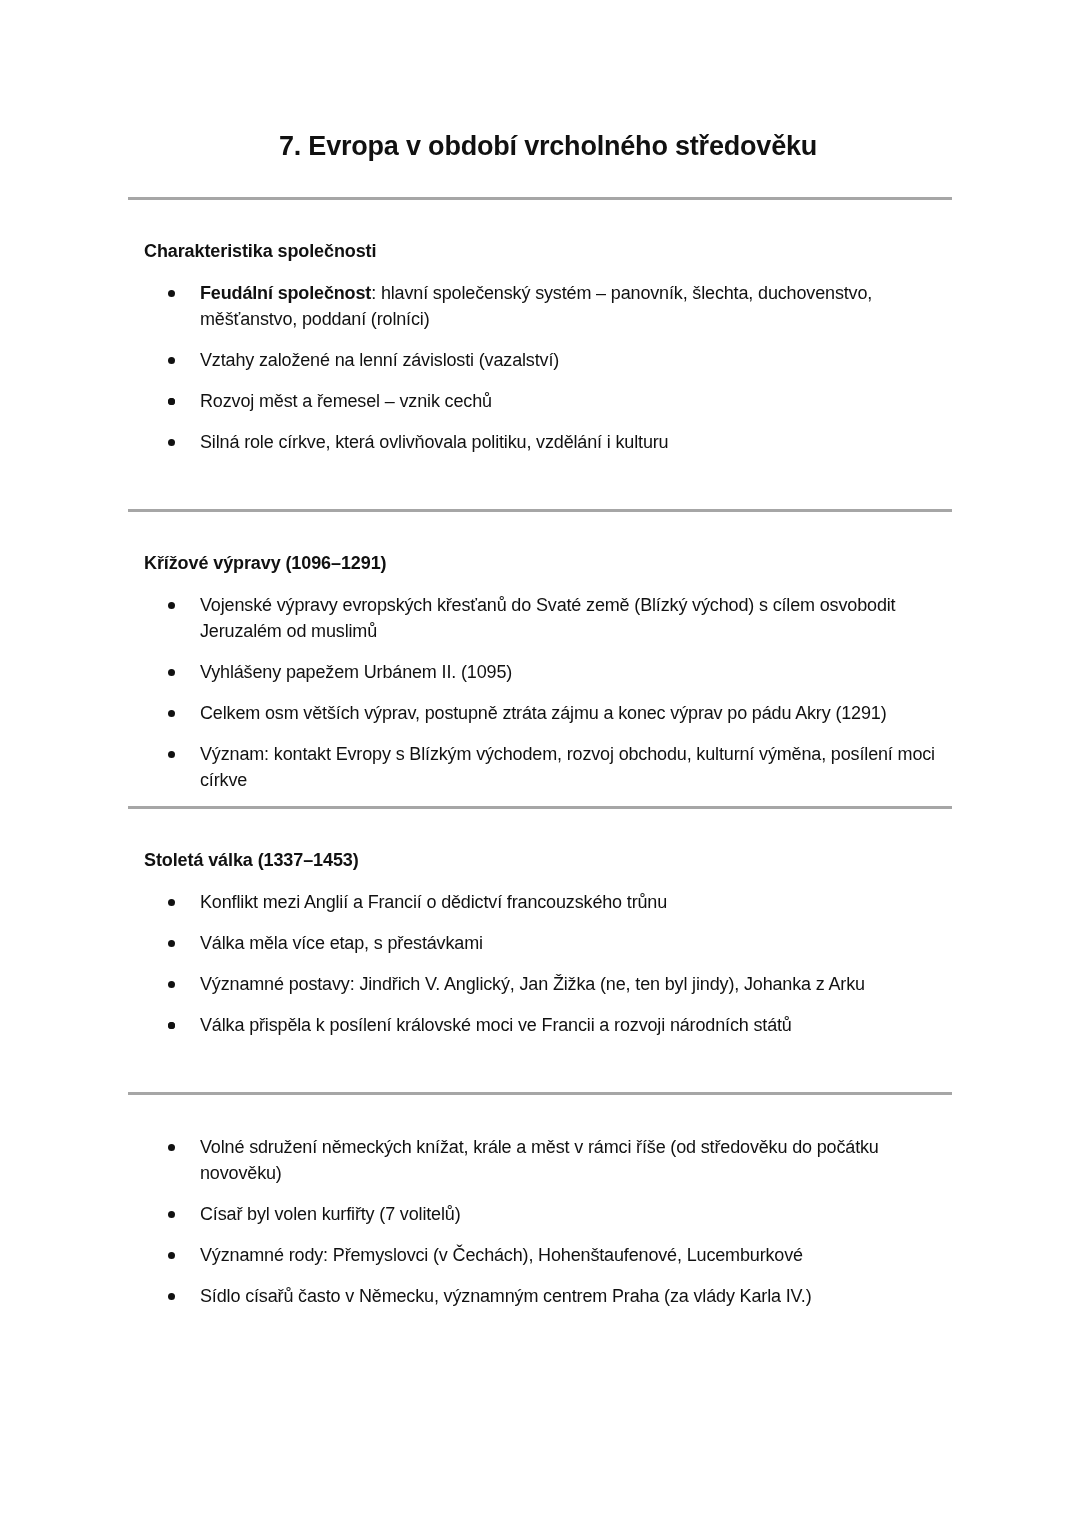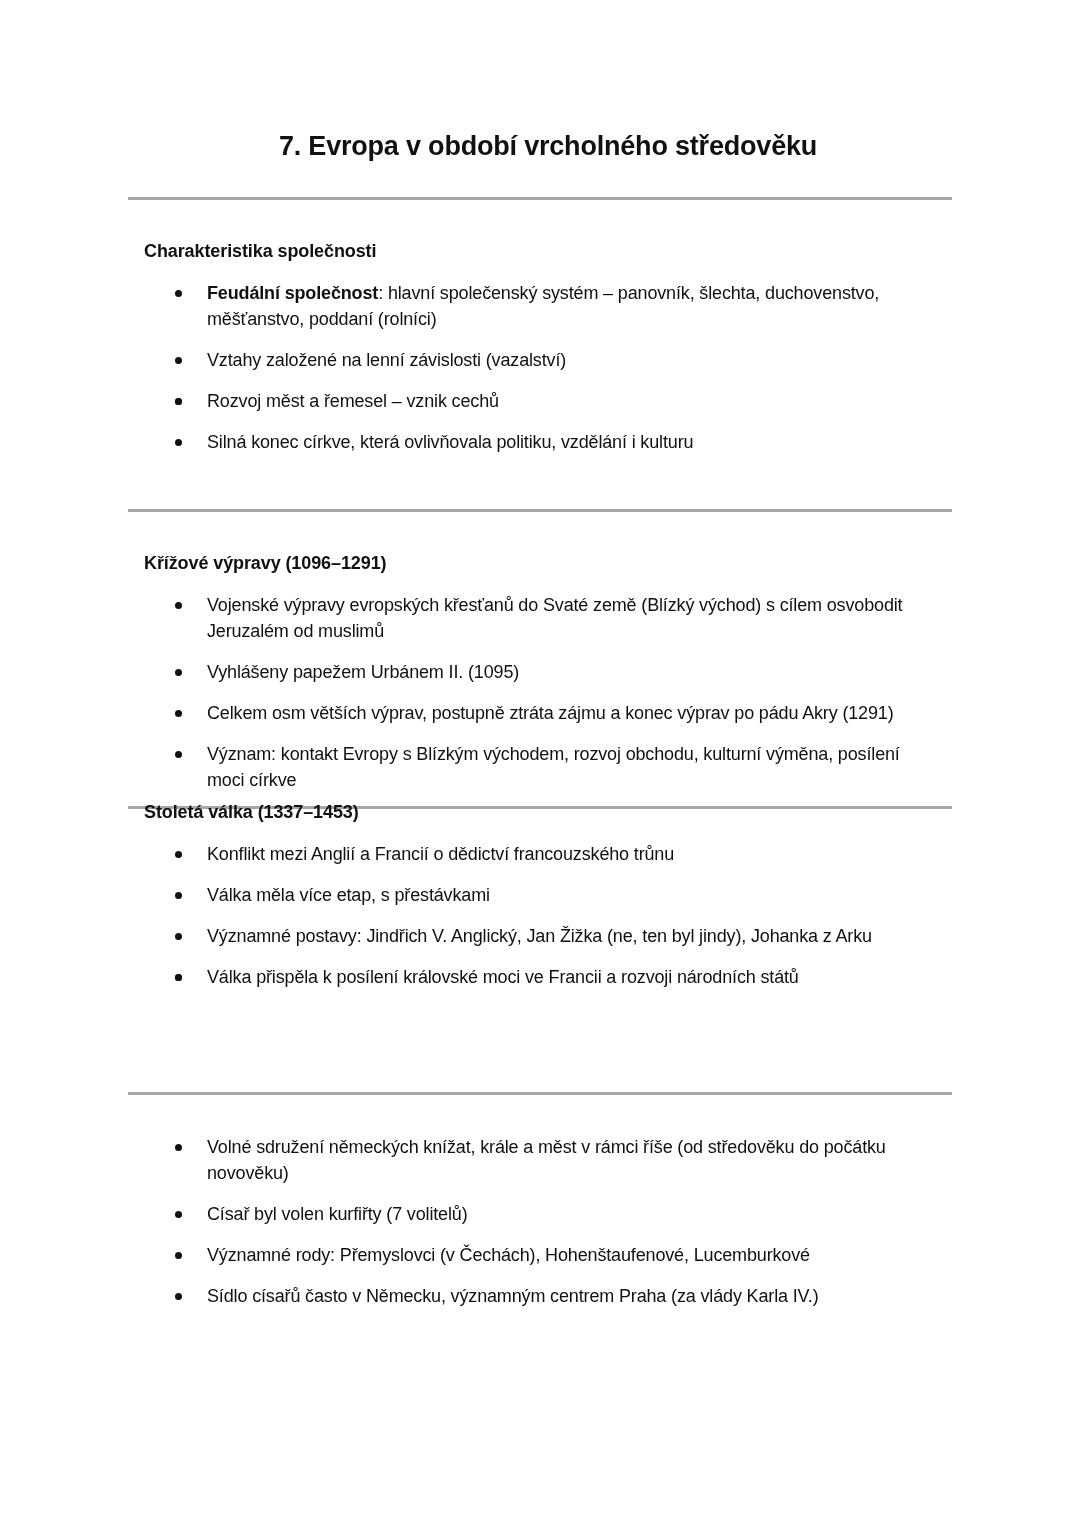--- a/index.html
+++ b/index.html
@@ -47,21 +47,21 @@
     }
     .section-heading {
       margin: 16px;
       font-size: 18px;
       font-weight: bold;
       line-height: 24px;
       letter-spacing: -0.1px;
     }
     .bullets {
       list-style: none;
-      margin: 13px;
+      margin: 6px;
       padding: 0;
     }
     .bullet-item {
       position: relative;
       padding-left: 66px;
       font-size: 18px;
       line-height: 26px;
       letter-spacing: -0.15px;
       margin-top: 15px;
     }
@@ -88,37 +88,37 @@
   <h1 class="title">7. Evropa v období vrcholného středověku</h1>
 
   <div class="divider" style="top:197px;"></div>
   <div class="section" style="top:223px;">
     <h2 class="section-heading">Charakteristika společnosti</h2>
     <ul class="bullets">
       <li class="bullet-item"><span class="bullet-dot"></span><span class="bold-term">Feudální společnost</span><span>: hlavní společenský systém – panovník, šlechta, duchovenstvo, měšťanstvo, poddaní (rolníci)</span></li>
       <li class="bullet-item"><span class="bullet-dot"></span><span>Vztahy založené na lenní závislosti (vazalství)</span></li>
       <li class="bullet-item"><span class="bullet-dot"></span></li>
       <li class="bullet-item"><span class="bullet-dot"></span><span>Rozvoj měst a řemesel – vznik cechů</span></li>
-      <li class="bullet-item"><span class="bullet-dot"></span><span>Silná konec církve, která ovlivňovala politiku, vzdělání i kulturu</span></li>
+      <li class="bullet-item"><span class="bullet-dot"></span><span>Silná role církve, která ovlivňovala politiku, vzdělání i kulturu</span></li>
     </ul>
   </div>
 
   <div class="divider" style="top:509px;"></div>
   <div class="section" style="top:535px;">
     <h2 class="section-heading">Křížové výpravy (1096–1291)</h2>
     <ul class="bullets">
       <li class="bullet-item"><span class="bullet-dot"></span><span>Vojenské výpravy evropských křesťanů do Svaté země (Blízký východ) s cílem osvobodit Jeruzalém od muslimů</span></li>
       <li class="bullet-item"><span class="bullet-dot"></span><span>Vyhlášeny papežem Urbánem II. (1095)</span></li>
       <li class="bullet-item"><span class="bullet-dot"></span><span>Celkem osm větších výprav, postupně ztráta zájmu a konec výprav po pádu Akry (1291)</span></li>
       <li class="bullet-item"><span class="bullet-dot"></span><span>Význam: kontakt Evropy s Blízkým východem, rozvoj obchodu, kulturní výměna, posílení moci církve</span></li>
     </ul>
   </div>
 
   <div class="divider" style="top:806px;"></div>
-  <div class="section" style="top:784px;">
+  <div class="section" style="top:832px;">
     <h2 class="section-heading">Stoletá válka (1337–1453)</h2>
     <ul class="bullets">
       <li class="bullet-item"><span class="bullet-dot"></span><span>Konflikt mezi Anglií a Francií o dědictví francouzského trůnu</span></li>
       <li class="bullet-item"><span class="bullet-dot"></span><span>Válka měla více etap, s přestávkami</span></li>
       <li class="bullet-item"><span class="bullet-dot"></span><span>Významné postavy: Jindřich V. Anglický, Jan Žižka (ne, ten byl jindy), Johanka z Arku</span></li>
       <li class="bullet-item"><span class="bullet-dot"></span></li>
       <li class="bullet-item"><span class="bullet-dot"></span><span>Válka přispěla k posílení královské moci ve Francii a rozvoji národních států</span></li>
     </ul>
   </div>
 

